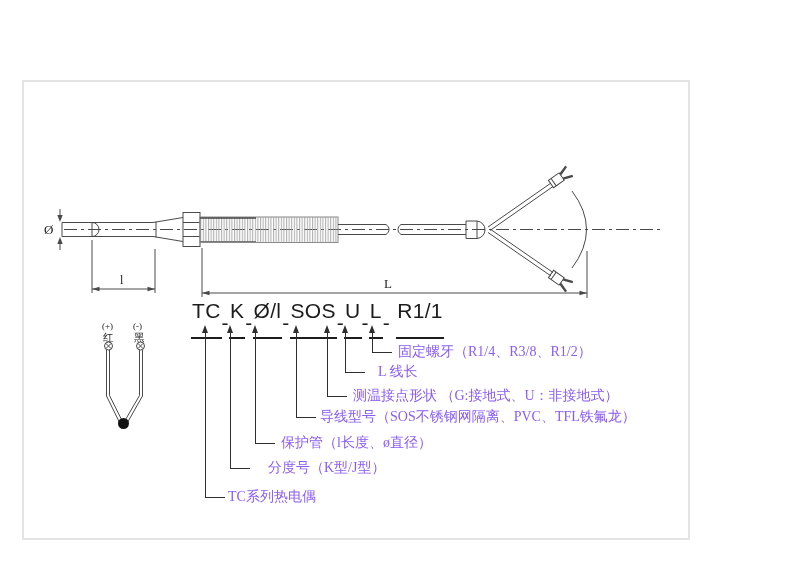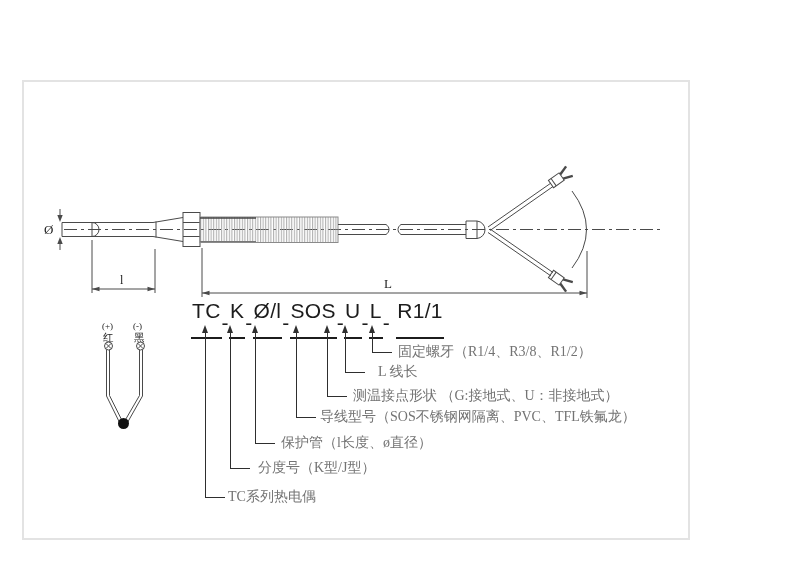--- a/index.html
+++ b/index.html
@@ -14,21 +14,21 @@
   .code-token{border-bottom:2px solid #1c1c1c;padding:0 1px 14px 1px;}
   .code-sep{padding-bottom:4px;}
 
   
   .leader-arrow{position:absolute;width:0;height:0;
                 border-left:3.5px solid transparent;border-right:3.5px solid transparent;
                 border-bottom:8px solid #2e2e2e;}
   .leader-v{position:absolute;width:0;border-left:1.4px solid #2e2e2e;}
   .leader-h{position:absolute;height:0;border-top:1.4px solid #2e2e2e;width:20px;}
   .legend-label{position:absolute;font-family:"Liberation Serif","DejaVu Serif",serif;
-                font-size:14px;color:#737373;white-space:nowrap;line-height:18px;}
+                font-size:14px;color:#8b5cf6;white-space:nowrap;line-height:18px;}
 
   .svg-stroke{stroke:#4a4a4a;stroke-width:1;fill:none;}
   .svg-text{font-family:"Liberation Serif","DejaVu Serif",serif;fill:#222;}
 </style>
 </head>
 <body>
 
 <div class="canvas">
 
   <div class="frame"></div>
@@ -173,20 +173,20 @@
   <div class="legend-label" style="left:320px;top:408px">导线型号（SOS不锈钢网隔离、PVC、TFL铁氟龙）</div>
 
   <div class="leader-arrow" style="left:251.5px;top:325px"></div>
   <div class="leader-v" style="left:255px;top:332px;height:111px"></div>
   <div class="leader-h" style="left:255px;top:443px"></div>
   <div class="legend-label" style="left:281px;top:434px">保护管（l长度、ø直径）</div>
 
   <div class="leader-arrow" style="left:226.5px;top:325px"></div>
   <div class="leader-v" style="left:230px;top:332px;height:136px"></div>
   <div class="leader-h" style="left:230px;top:468px"></div>
-  <div class="legend-label" style="left:258px;top:459px">分度号（K型/J型）</div>
+  <div class="legend-label" style="left:268px;top:459px">分度号（K型/J型）</div>
 
   <div class="leader-arrow" style="left:201.5px;top:325px"></div>
   <div class="leader-v" style="left:205px;top:332px;height:165px"></div>
   <div class="leader-h" style="left:205px;top:497px"></div>
   <div class="legend-label" style="left:228px;top:488px">TC系列热电偶</div>
 
 </div>
 
 </body></html>

